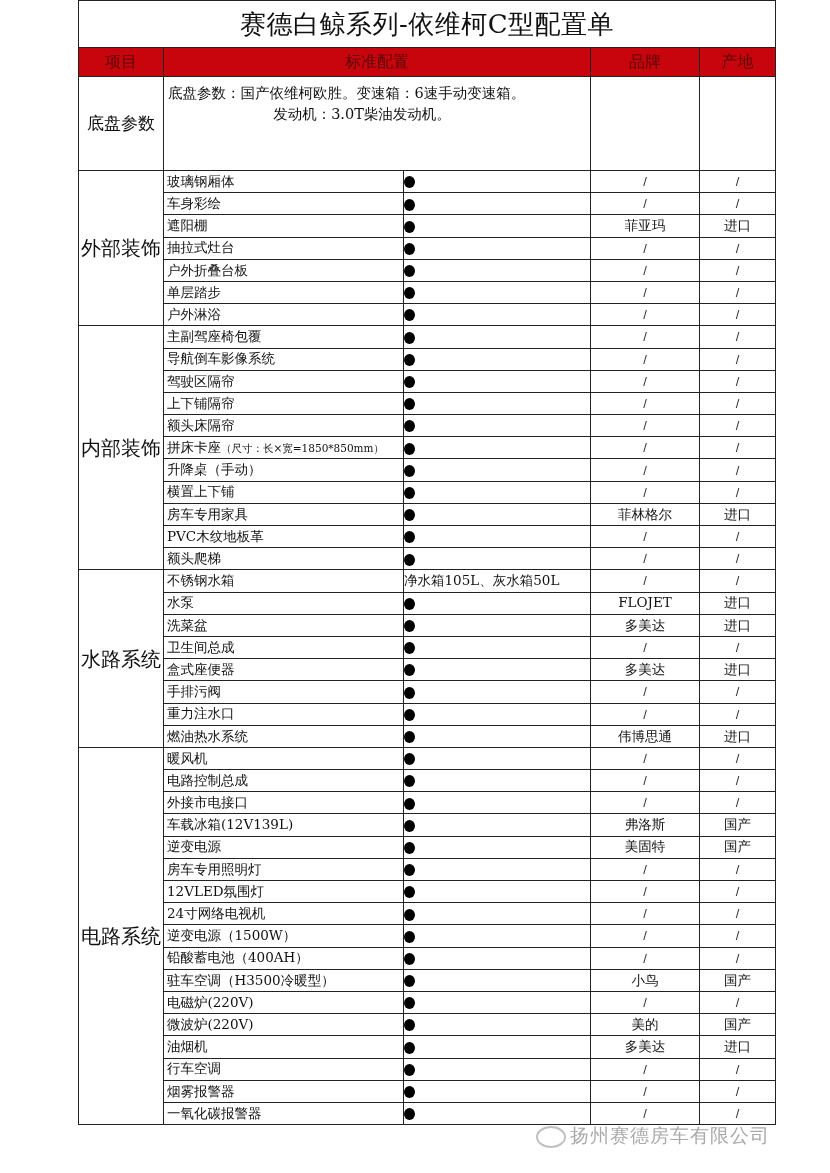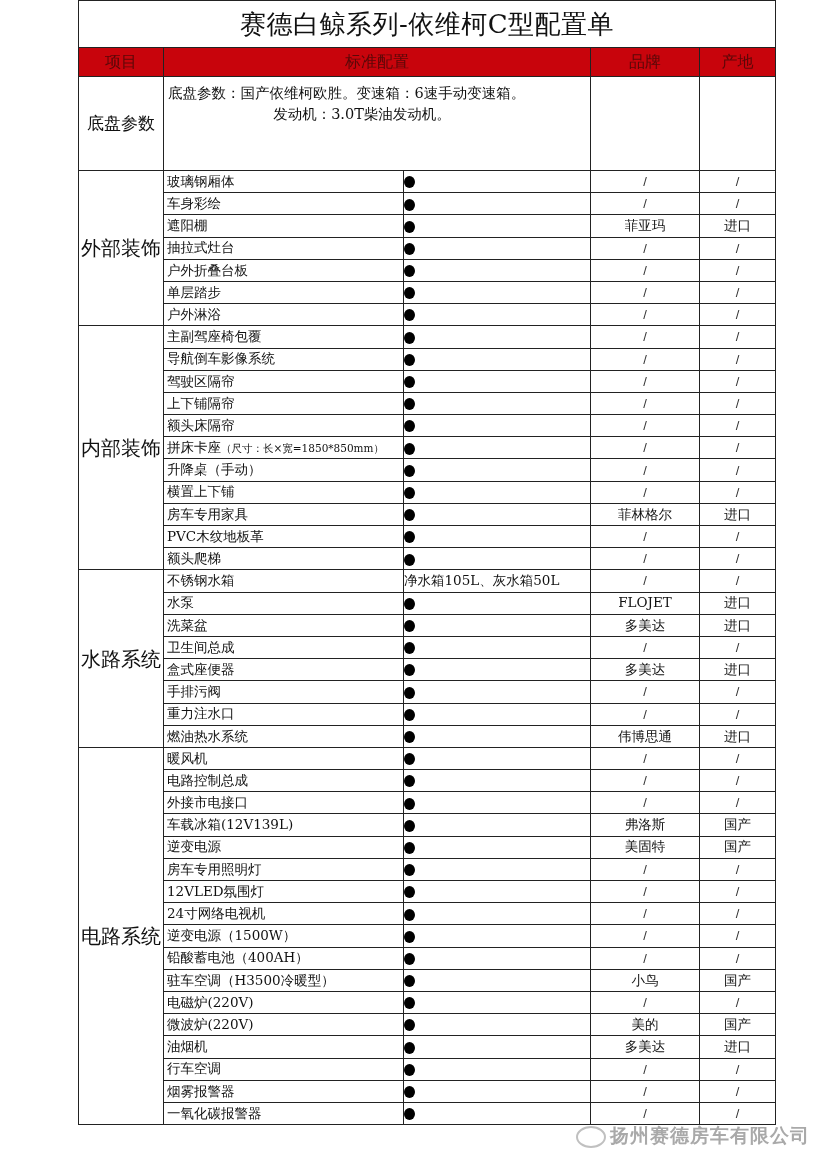--- a/index.html
+++ b/index.html
@@ -15,22 +15,22 @@
     .chassis-label { text-align: center; font-size: 17px; }
     .chassis-text { font-size: 14.5px; line-height: 21px; padding: 6px 4px 0 4px; vertical-align: top; height: 87px; margin-top: 7px; }
     .chassis-text .l2 { display: block; text-align: center; padding-right: 30px; }
     .group { text-align: center; font-size: 20px; }
     .item { padding-left: 3px; height: 21.2px; white-space: nowrap; margin-left: 36px; }
     .item .small { font-size: 10.5px; }
     .std { text-align: left; }
     .dot { display: inline-block; width: 11px; height: 12px; border-radius: 50%; background: #000; vertical-align: middle; }
     .brand, .origin { text-align: center; }
     .slash { font-family: "Liberation Sans", sans-serif; font-size: 13px; color: #333; }
-    .watermark { position: absolute; left: 576px; top: 1123px; font-size: 19px; color: rgba(140,140,140,0.75);
-                 font-family: "DejaVu Sans", sans-serif; letter-spacing: 1px; white-space: nowrap; font-weight: bold; }
+    .watermark { position: absolute; left: 536px; top: 1123px; font-size: 19px; color: rgba(140,140,140,0.75);
+                 font-family: "DejaVu Sans", sans-serif; letter-spacing: 1px; white-space: nowrap; }
     .wm-icon { display: inline-block; width: 26px; height: 18px; border: 2px solid rgba(150,150,150,0.6);
                border-radius: 50%; vertical-align: middle; margin-right: 4px; }
   </style>
 </head>
 <body>
 
 <div class="sheet">
   <table>
     <colgroup>
         <col class="c1">

